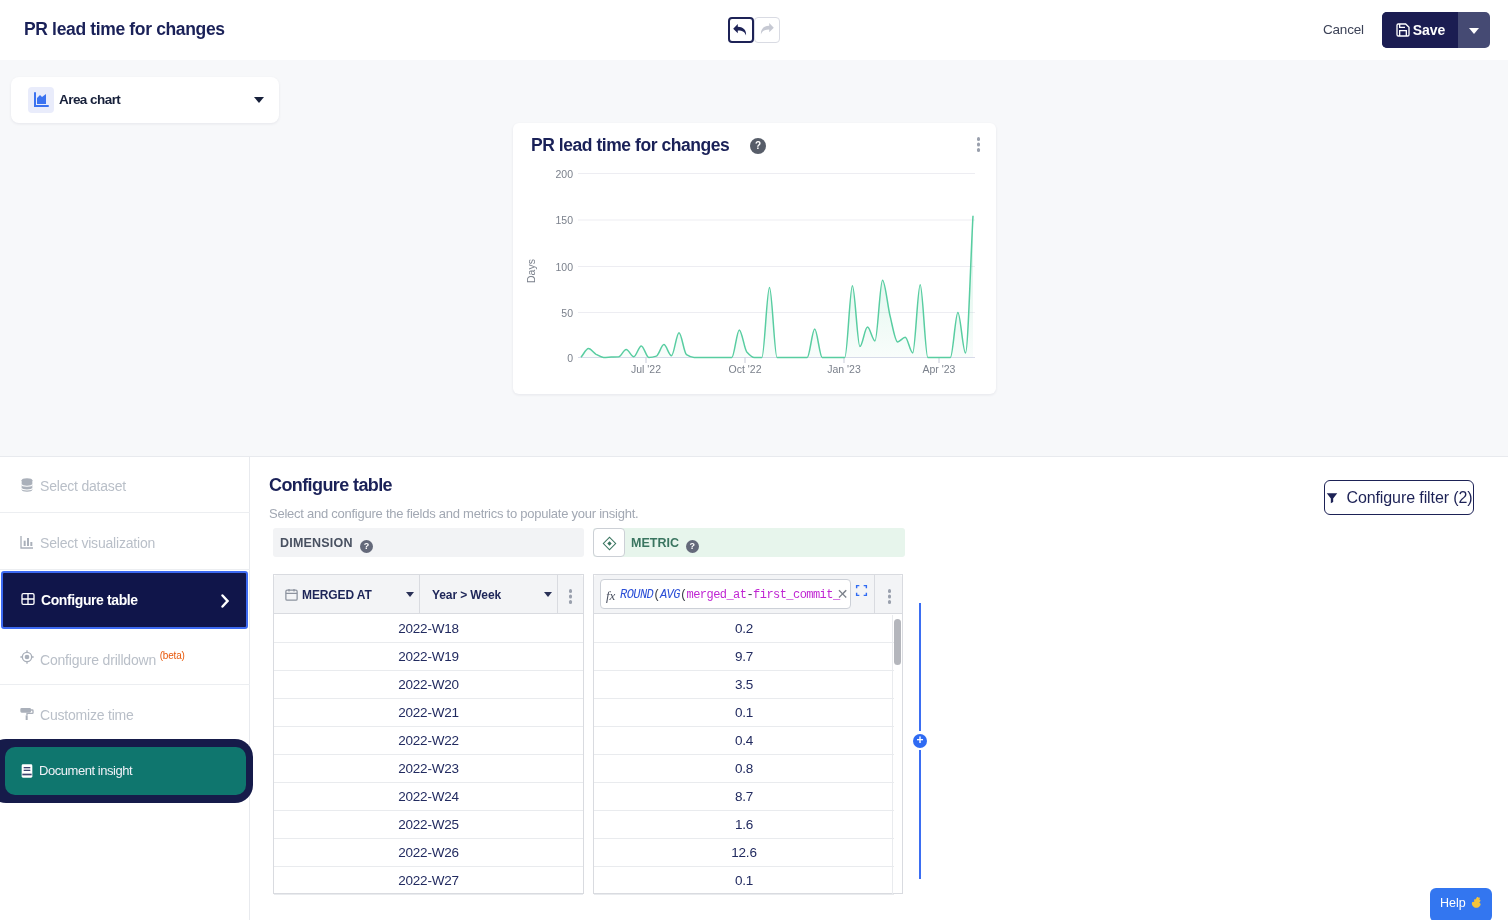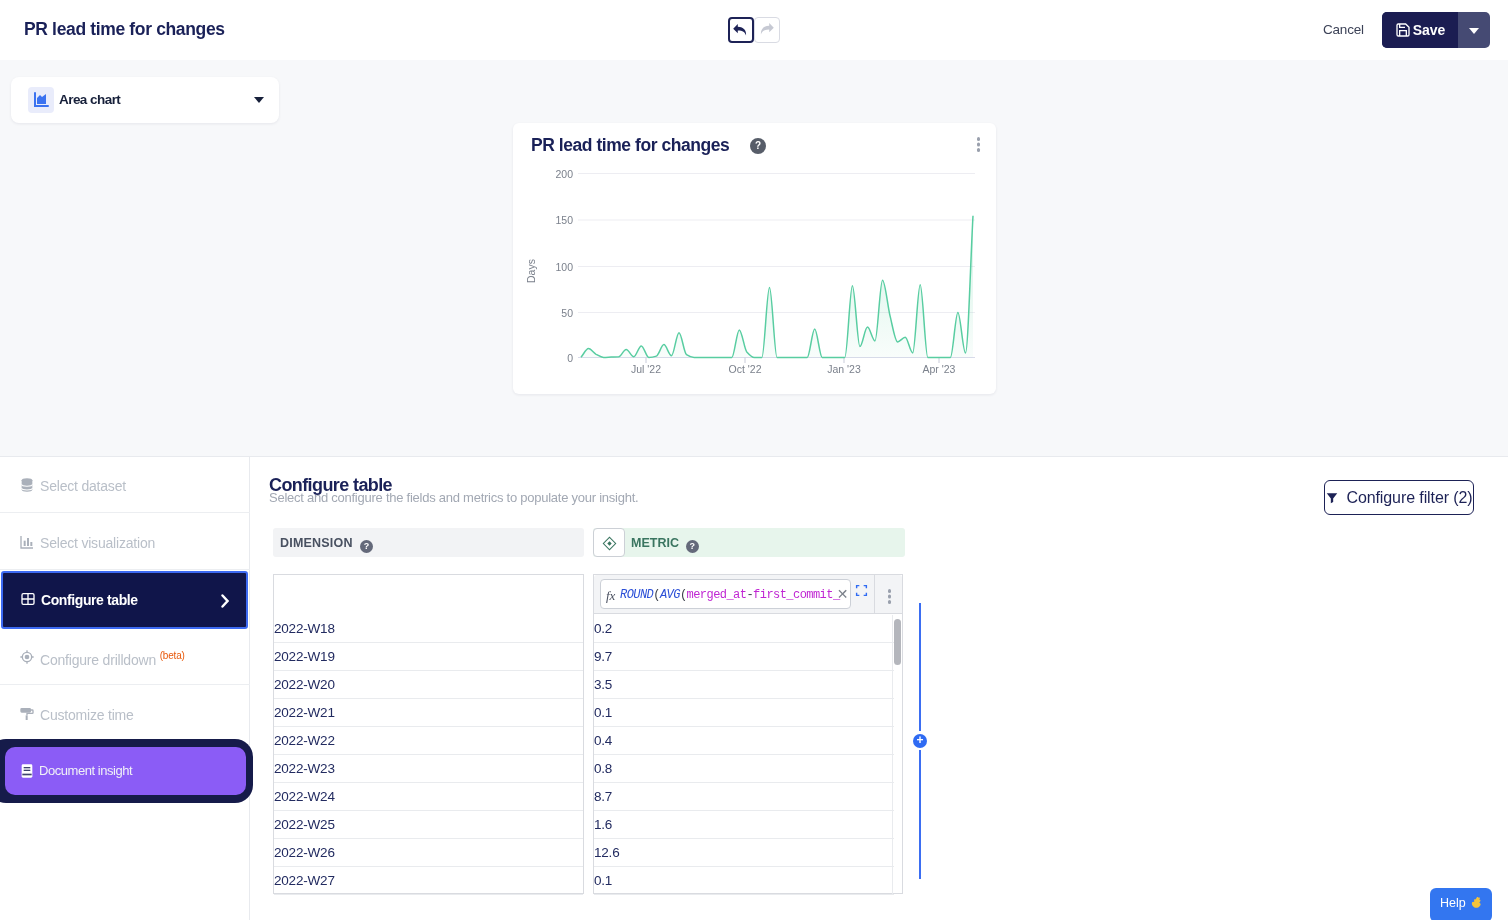--- a/index.html
+++ b/index.html
@@ -38,39 +38,39 @@
 #sidebar { position:absolute; left:0; top:0; width:250px; height:464px; background:#fff; border-right:1px solid #e8eaee; }
 .sitem { position:absolute; left:0; width:250px; height:56px; border-bottom:1px solid #eceef1; }
 .sicon { position:absolute; left:19px; top:20px; width:16px; height:16px; }
 .slabel { position:absolute; left:40px; top:21px; font-size:14px; color:#b9bfc8; letter-spacing:-0.2px; }
 #s-active { position:absolute; left:1px; top:114px; width:247px; height:58px; background:#10154a; border:2px solid #3d6af2; border-radius:3px; }
 #s-active .slabel { color:#fff; font-weight:700; left:38px; top:19px; font-size:14px; letter-spacing:-0.4px; }
 #s-active .sicon { left:17px; top:18px; }
 
 .beta { color:#e8590c; font-size:10px; vertical-align:6px; }
 #s-doc-outer { position:absolute; left:-12px; top:282px; width:265px; height:64px; background:#161b4a; border-radius:18px; }
-#s-doc-inner { position:absolute; left:17px; top:8px; width:241px; height:48px; background:#8b5cf6; border-radius:10px; }
+#s-doc-inner { position:absolute; left:17px; top:8px; width:241px; height:48px; background:#0f766e; border-radius:10px; }
 #s-doc-inner .slabel { color:#f0f1f7; top:16px; left:34px; font-size:13px; letter-spacing:-0.45px; }
 #s-doc-inner .sicon { left:14px; top:16px; }
 
 #panel { position:absolute; left:250px; top:0; width:1258px; height:464px; }
 #ptitle { position:absolute; left:19px; top:18px; font-size:18px; font-weight:700; color:#1a2158; letter-spacing:-0.6px; }
-#psub { position:absolute; left:19px; top:33px; font-size:13px; color:#a2a8b3; letter-spacing:-0.25px; }
+#psub { position:absolute; left:19px; top:49px; font-size:13px; color:#a2a8b3; letter-spacing:-0.25px; }
 #filterbtn { position:absolute; left:1074px; top:23px; width:150px; height:35px; border:1px solid #1d2256; border-radius:6px; background:#fff; color:#1d2256; font-size:16px; font-weight:500; line-height:33px; text-align:center; letter-spacing:-0.1px; }
 #dimbar { position:absolute; left:23px; top:71px; width:311px; height:29px; background:#f2f3f5; border-radius:3px; }
 .bartext { position:absolute; left:7px; top:8px; font-size:12.5px; font-weight:700; color:#495161; letter-spacing:.2px; }
 #metbar { position:absolute; left:343px; top:71px; width:312px; height:29px; background:#e7f5ec; border-radius:3px; }
 #meticonbox { position:absolute; left:0px; top:0px; width:32px; height:29px; background:#fff; border:1px solid #ccd0d6; border-radius:4px; }
 #metbar .bartext { left:38px; color:#3a7560; letter-spacing:0; }
 
 
 #dimtable { position:absolute; left:23px; top:117px; width:311px; height:320px; border:1px solid #d9dbe0; background:#fff; }
 #mettable { position:absolute; left:343px; top:117px; width:310px; height:320px; border:1px solid #d9dbe0; background:#fff; }
 .thead { position:absolute; left:0; top:0; width:100%; height:39px; border-bottom:1px solid #d9dbe0; background:#f3f4f6; border-radius:3px 3px 0 0; }
-.row { position:absolute; left:0; width:100%; height:28px; border-bottom:1px solid #e9ebee; font-size:13.5px; color:#222b60; line-height:27px; letter-spacing:-0.2px; }
+.row { position:absolute; left:0; width:100%; height:28px; border-bottom:1px solid #e9ebee; font-size:13.5px; color:#222b60; text-align:center; line-height:27px; letter-spacing:-0.2px; }
 #mettable .row { width:300px; }
 .sel { position:absolute; top:0; height:39px; border-right:1px solid #d9dbe0; }
 .seltext { position:absolute; font-size:12px; font-weight:700; color:#1d2558; top:13px; letter-spacing:-0.1px; }
 .selcaret { position:absolute; top:17px; width:0; height:0; border-left:4px solid transparent; border-right:4px solid transparent; border-top:5px solid #2a3157; }
 #fxbox { position:absolute; left:6px; top:4px; width:251px; height:30px; border:1px solid #ccd0d7; border-radius:4px; background:#fff; overflow:hidden; }
 #fxformula { position:absolute; left:19px; top:8px; font-family:"Liberation Mono", monospace; font-size:12px; white-space:nowrap; letter-spacing:-0.55px; }
 .fblue { color:#2b4fd7;font-style:italic; } .fmag { color:#c026d3; } .fdark { color:#3a3f4a; }
 #fxicon { position:absolute; left:5px; top:8px; font-family:"Liberation Serif", serif; font-style:italic; font-size:13px; color:#4a5060; }
 #fxclose { position:absolute; right:1px; top:7px; width:13px; height:16px; color:#7d828c; font-size:14px; line-height:15px; text-align:center; }
 #metkebab-sep { position:absolute; right:27px; top:0; width:1px; height:39px; background:#d9dbe0; }
@@ -222,20 +222,35 @@
         <div id="meticonbox">
             <svg style="position:absolute;left:8px;top:7px" width="15" height="15" viewBox="0 0 24 24">
               <rect x="5" y="5" width="14" height="14" transform="rotate(45 12 12)" fill="none" stroke="#3a7560" stroke-width="1.6"></rect>
               <rect x="9.5" y="9.5" width="5" height="5" transform="rotate(45 12 12)" fill="#3a7560"></rect>
             </svg>
           </div>
         <span class="bartext">METRIC &nbsp;<span class="qbadge" style="vertical-align:-2px">?</span></span>
       </div>
 
       <div id="dimtable">
+        <div class="thead">
+          <div class="sel" style="left:0; width:146px;">
+            <svg style="position:absolute;left:10px;top:12px" width="15" height="15" viewBox="0 0 24 24" fill="none" stroke="#8c929e" stroke-width="2">
+                <rect x="3" y="5" width="18" height="16" rx="2"></rect>
+                <path d="M3 10h18M8 3v4M16 3v4"></path>
+              </svg>
+            <div class="seltext" style="left:28px;">MERGED AT</div>
+            <div class="selcaret" style="left:132px;"></div>
+          </div>
+          <div class="sel" style="left:146px; width:138px;">
+            <div class="seltext" style="left:12px;">Year &gt; Week</div>
+            <div class="selcaret" style="left:124px;"></div>
+          </div>
+          <div class="kebab" style="position:absolute; right:11px; top:14px;"></div>
+        </div>
         <div class="row" style="top:40px">2022-W18</div>
 <div class="row" style="top:68px">2022-W19</div>
 <div class="row" style="top:96px">2022-W20</div>
 <div class="row" style="top:124px">2022-W21</div>
 <div class="row" style="top:152px">2022-W22</div>
 <div class="row" style="top:180px">2022-W23</div>
 <div class="row" style="top:208px">2022-W24</div>
 <div class="row" style="top:236px">2022-W25</div>
 <div class="row" style="top:264px">2022-W26</div>
 <div class="row" style="top:292px">2022-W27</div>

